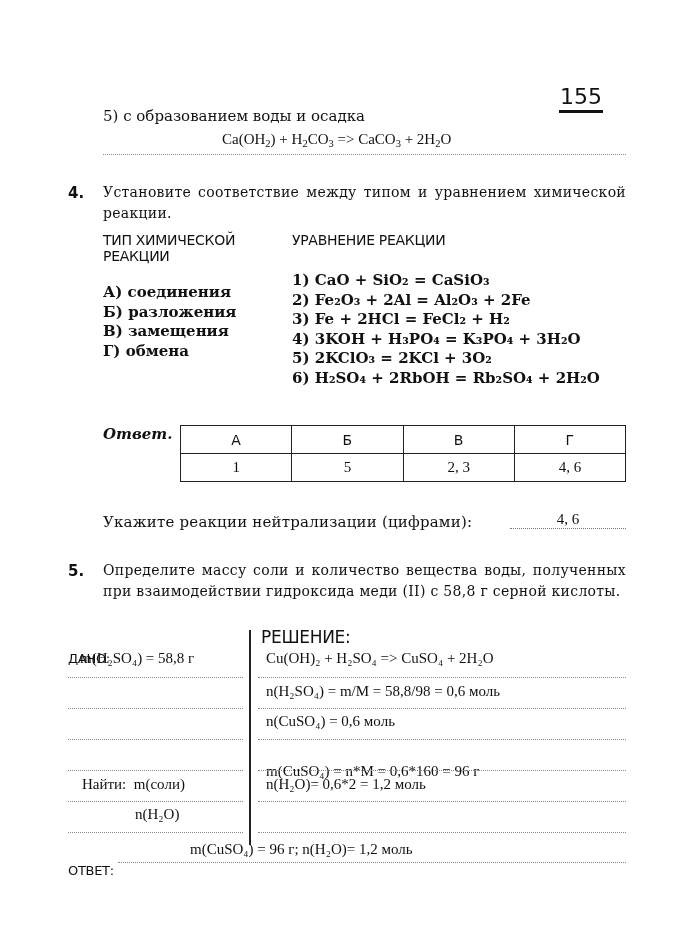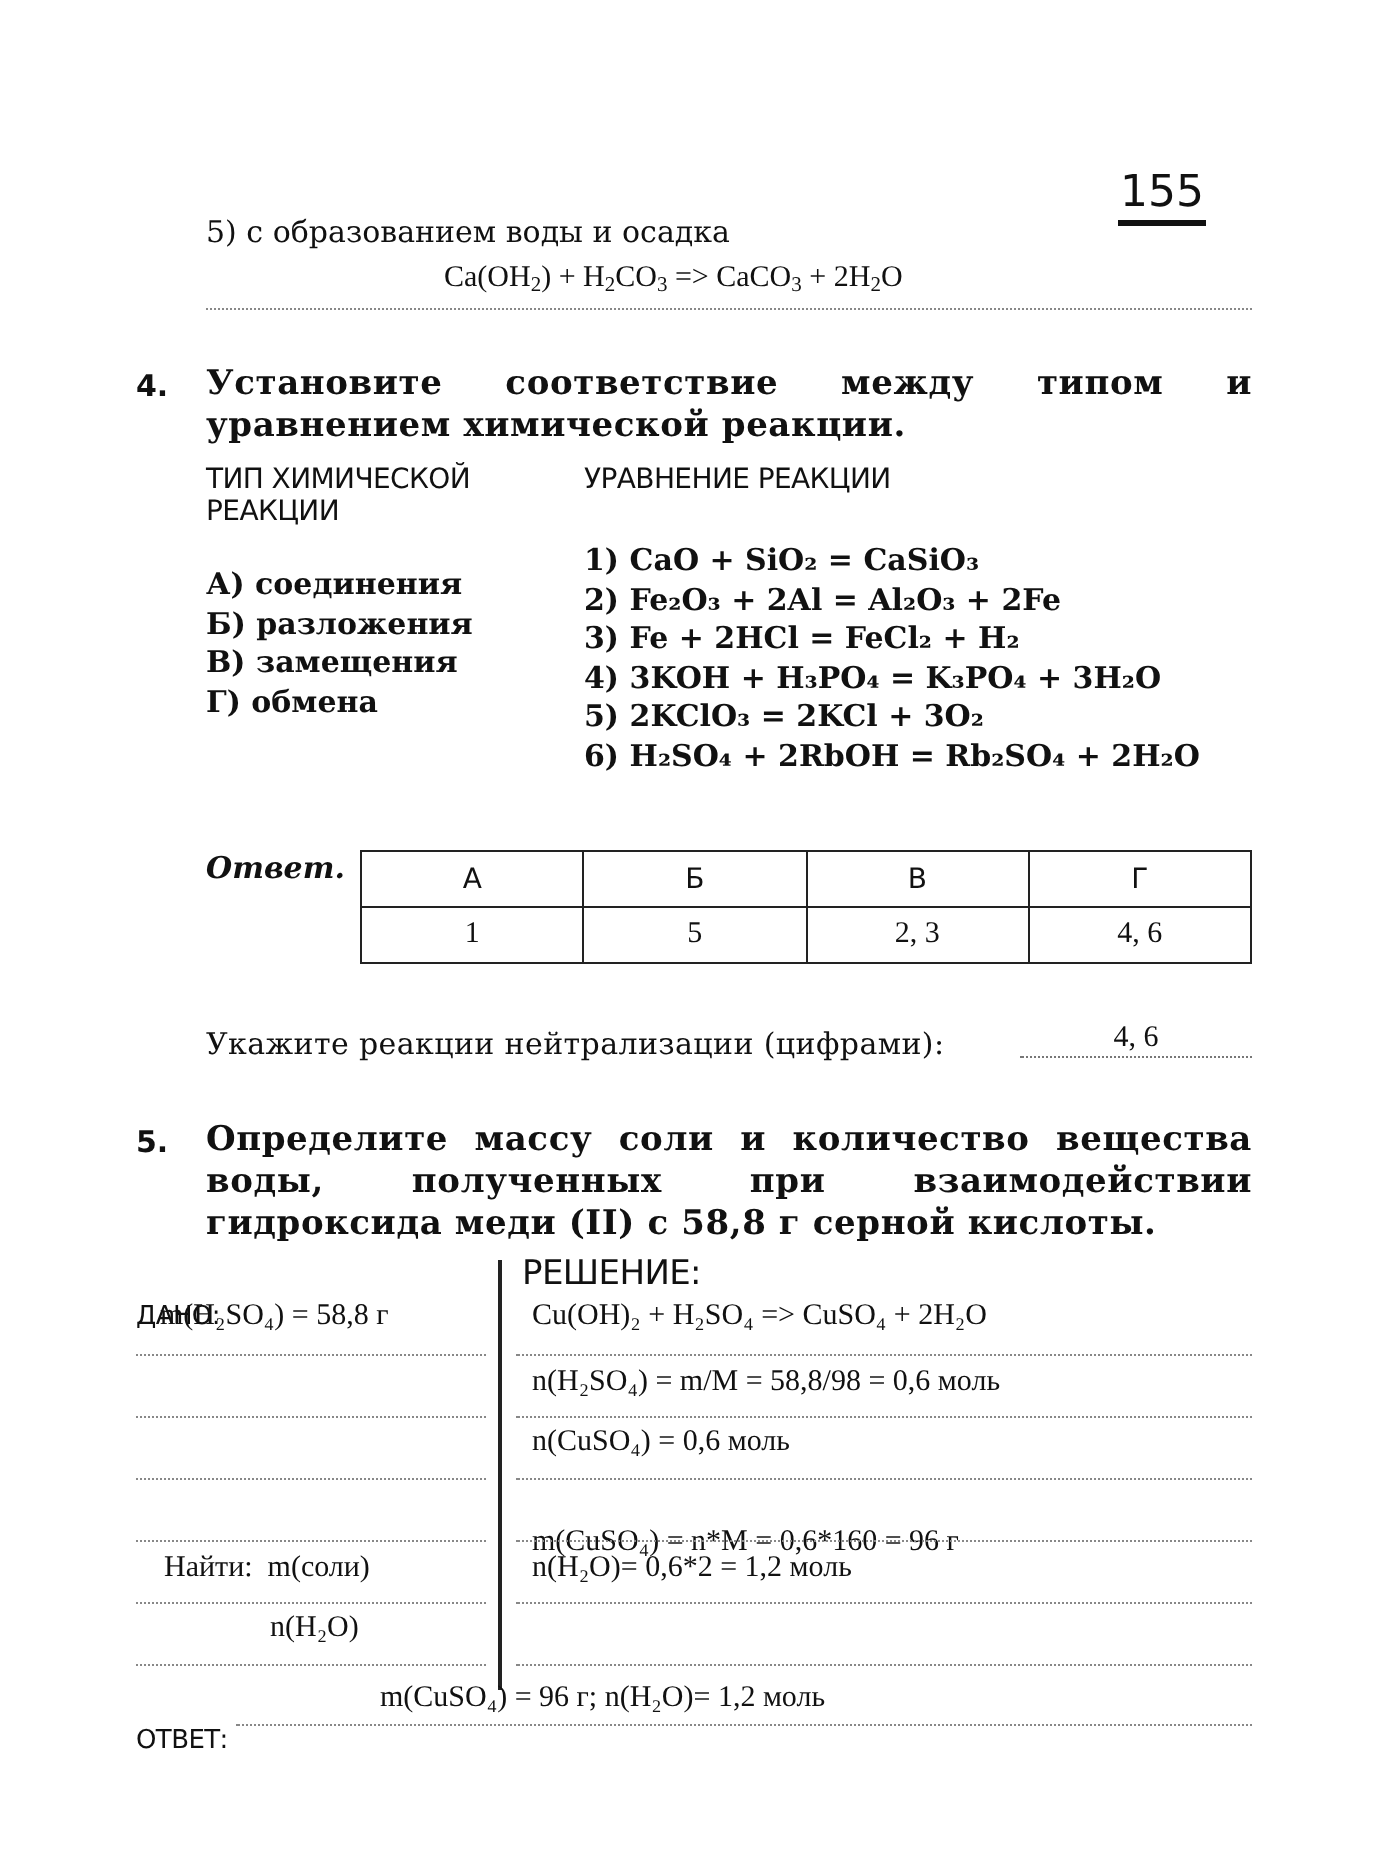--- a/index.html
+++ b/index.html
@@ -5,21 +5,21 @@
   html, body { margin: 0; padding: 0; background: #ffffff; }
   body { width: 700px; height: 936px; position: relative; overflow: hidden; color: #111; font-family: "DejaVu Serif", "Liberation Serif", serif; }
   .abs { position: absolute; }
   .sans { font-family: "DejaVu Sans", "Liberation Sans", sans-serif; }
   .serif { font-family: "Liberation Serif", "DejaVu Serif", serif; }
   .bold { font-weight: normal; }
   sub { font-size: 0.7em; vertical-align: -0.25em; line-height: 0; }
   .page-num { left: 559px; top: 70px; width: 44px; font-size: 22px; text-align: center; border-bottom: 3px solid #111; padding-bottom: 2px; line-height: 22px; margin-top: 16px; }
   .dotline { border-bottom: 1px dotted #777; }
   .q-num { font-size: 15px; font-weight: bold; }
-  .q-text { font-size: 17px; font-weight: bold; line-height: 21px; letter-spacing: 0.3px; text-align: justify; }
+  .q-text { font-size: 14px; font-weight: normal; line-height: 21px; letter-spacing: 0.3px; text-align: justify; }
   .hdr { font-size: 14px; line-height: 16px; letter-spacing: -0.3px; }
   .types div, .eqs div { font-size: 15px; font-weight: bold; line-height: 19.5px; }
   .eqs div { white-space: nowrap; }
   table.ans { border-collapse: collapse; position: absolute; left: 180px; top: 425px; width: 446px; }
   table.ans td { border: 1.5px solid #222; height: 27px; text-align: center; width: 25%; padding: 0; }
   table.ans tr.h td { font-family: "DejaVu Sans", sans-serif; font-size: 14px; }
   table.ans tr.v td { font-family: "Liberation Serif", serif; font-size: 15px; }
   .grid-line { border-bottom: 1px dotted #888; position: absolute; height: 0; }
   .vdivider { position: absolute; left: 249px; top: 630px; width: 2px; height: 215px; background: #222; }
   .cell { position: absolute; font-family: "Liberation Serif", serif; font-size: 15px; white-space: nowrap; }

